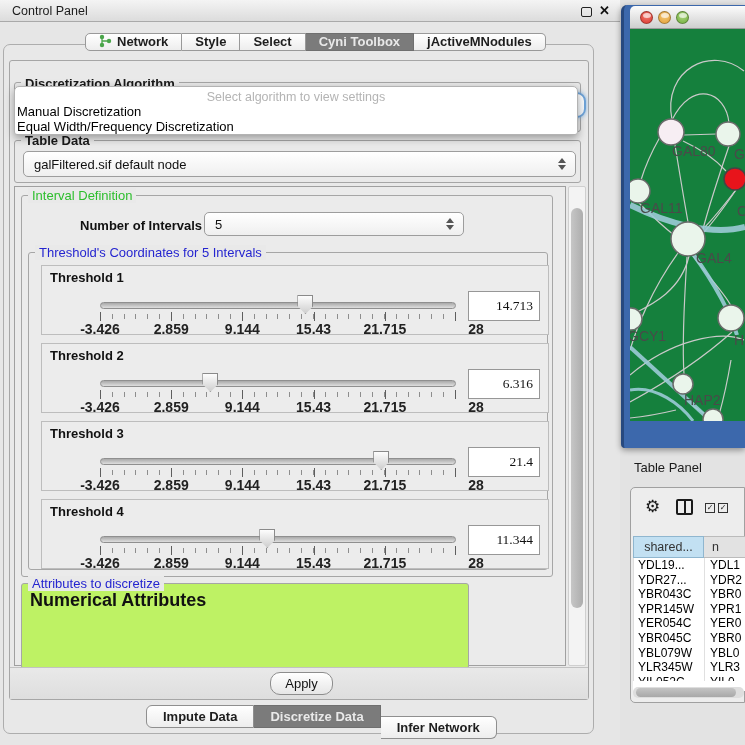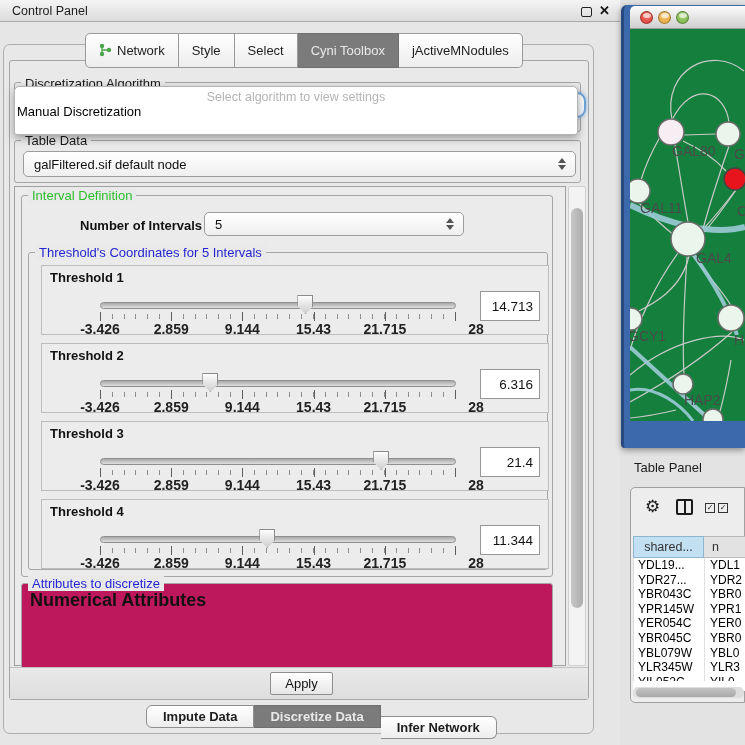--- a/index.html
+++ b/index.html
@@ -14,31 +14,31 @@
   .titlebar .title { position:absolute; left:12px; top:4px; font-size:12.5px; color:#1c1c1c; }
   .float-ic { position:absolute; left:581px; top:7px; width:11px; height:10px; border:1.5px solid #222; border-radius:2px; }
   .close-ic { position:absolute; left:599px; top:3px; font-size:13px; font-weight:bold; color:#111; }
 
   
   .outer-box { left:3px; top:44px; width:591px; height:690px; border:1px solid #adadad; border-radius:7px; background:#e8e8e8; }
   .inner-box { left:9px; top:60px; width:580px; height:640px; border:1px solid #a6a6a6; border-radius:3px; background:#e9e9e9; }
 
   
   .tabbar { left:85px; top:33px; height:22px; display:flex; z-index:5; }
-  .tab { height:35px; display:flex; align-items:center; justify-content:center; gap:5px;
+  .tab { height:18px; display:flex; align-items:flex-start; justify-content:center; gap:5px;
     background:linear-gradient(#ffffff,#ededed); border:1px solid #999; border-left:none;
-    font-size:13px; font-weight:normal; color:#1d1d1d; padding:0 13px; }
+    font-size:13px; font-weight:bold; color:#1d1d1d; padding:0 13px; }
   .tab:first-child { border-left:1px solid #999; border-radius:5px 0 0 5px; }
   .tab:last-child { border-radius:0 5px 5px 0; }
   .tab.sel { background:#7b7b7b; color:#e9e9e9; border-color:#6f6f6f; }
 
   
   .group { position:absolute; border:1px solid #a6a6a6; border-radius:3px; }
   .group-label { position:absolute; top:-8px; left:6px; background:#e9e9e9; padding:0 4px; font-size:13px; line-height:15px; }
-  .g-bold { font-weight:normal; color:#1a1a1a; }
+  .g-bold { font-weight:bold; color:#1a1a1a; }
   .g-green { color:#2dbe2d; }
   .g-blue { color:#2525d0; }
 
   
   .combo { position:absolute; background:linear-gradient(#ffffff,#efefef); border:1px solid #9d9d9d; border-radius:5px;
     font-size:13px; color:#111; display:flex; align-items:center; padding-left:10px; }
   .spinner { position:absolute; right:9px; top:50%; transform:translateY(-50%); width:8px; height:12px; }
   .spinner i { position:absolute; left:0; width:0; height:0; border-left:4px solid transparent; border-right:4px solid transparent; }
   .spinner .up { top:0; border-bottom:5px solid #555; }
   .spinner .dn { bottom:0; border-top:5px solid #555; }
@@ -71,33 +71,33 @@
   .minor { position:absolute; left:0; top:48px; width:357px; height:5px;
     background:repeating-linear-gradient(to right,#8d8d8d 0 1px,transparent 1px 11.83px); }
   .majors { position:absolute; left:0; top:46px; width:356px; height:9px; }
   .majors i { position:absolute; top:0; width:1px; height:9px; background:#5e5e5e; }
   .majors i:nth-child(1){left:0;} .majors i:nth-child(2){left:20%;} .majors i:nth-child(3){left:40%;}
   .majors i:nth-child(4){left:60%;} .majors i:nth-child(5){left:80%;} .majors i:nth-child(6){left:calc(100% - 1px);}
   .axis { position:absolute; left:0; top:55px; width:356px; height:13px; }
   .axis span { position:absolute; transform:translateX(-50%); font-size:14px; font-weight:bold; color:#222; white-space:nowrap; }
   .axis span:nth-child(1){left:0;} .axis span:nth-child(2){left:20%;} .axis span:nth-child(3){left:40%;}
   .axis span:nth-child(4){left:60%;} .axis span:nth-child(5){left:80%;} .axis span:nth-child(6){left:100%;margin-left:20px;}
-  .th-value { position:absolute; right:8px; top:25px; width:60px; height:30px; background:#fff; border:1px solid #979797;
-    font-family:Liberation Sans, sans-serif; font-size:13.5px; color:#111; text-align:right; padding-right:6px; }
+  .th-value { position:absolute; right:8px; top:25px; width:72px; height:30px; background:#fff; border:1px solid #979797;
+    font-family:Liberation Serif, serif; font-size:13.5px; color:#111; text-align:right; padding-right:6px; }
 
   
   .attr-list { position:absolute; left:16px; top:28px; width:510px; height:56px; background:#fff; border:1px solid #aaa; overflow:hidden; }
   .attr-item { font-size:12.5px; color:#111; line-height:15.5px; padding-left:8px; }
   .attr-scroll { position:absolute; right:3px; top:2px; width:12px; height:50px; border-radius:6px;
     background:linear-gradient(90deg,#c9c9c9,#aeaeae); }
 
   
   .apply-row { left:10px; top:667px; width:578px; height:32px; background:linear-gradient(#e9e9e9,#dedede); border-top:1px solid #c2c2c2; }
   .apply-btn { position:absolute; left:260px; top:4px; width:63px; height:23px; background:linear-gradient(#ffffff,#e6e6e6);
-    border:1px solid #8d8d8d; border-radius:2px; font-size:13px; color:#111; display:flex; align-items:center; justify-content:center; }
+    border:1px solid #8d8d8d; border-radius:10px; font-size:13px; color:#111; display:flex; align-items:center; justify-content:center; }
   .btabs { left:146px; top:705px; height:23px; display:flex; z-index:5; }
   .btab { height:23px; display:flex; align-items:center; justify-content:center; padding:0 16px;
     background:linear-gradient(#ffffff,#ededed); border:1px solid #8f8f8f; border-left:none;
     font-size:13px; font-weight:bold; color:#1d1d1d; }
   .btab:first-child { border-left:1px solid #8f8f8f; border-radius:6px 0 0 6px; }
   .btab:last-child { border-radius:0 6px 6px 0;margin-top:11px; }
   .btab.sel { background:#7b7b7b; color:#e9e9e9; border-color:#6f6f6f; }
 
   
   .right-bg { left:620px; top:0; width:125px; height:745px; background:#e3e3e3; }
@@ -175,20 +175,21 @@
   </div>
 
   <div class="group" style="left:14px; top:82px; width:567px; height:50px;">
     <span class="group-label g-bold" style="top:-7px;">Discretization Algorithm</span>
   </div>
   <div class="abs algo-combo"></div>
 
   <div class="abs popup">
     <div class="hint">Select algorithm to view settings</div>
     <div class="opt bold">Manual Discretization</div>
+    <div class="opt">Equal Width/Frequency Discretization</div>
   </div>
 
   <div class="group" style="left:14px; top:140px; width:567px; height:43px;">
     <span class="group-label g-bold">Table Data</span>
     <div class="combo" style="left:8px; top:10px; width:553px; height:26px;">
       <span>galFiltered.sif default node</span>
       <span class="spinner">
           <i class="up"></i>
           <i class="dn"></i>
         </span>
@@ -311,21 +312,21 @@
                 <span>15.43</span>
                 <span>21.715</span>
                 <span>28</span>
             </div>
           </div>
           <input class="th-value" value="11.344" style="">
         </div>
       </div>
     </div>
 
-    <div class="group" style="left:6px; top:396px; width:532px; height:86px; background:#be185d;padding-left:32px;">
+    <div class="group" style="left:6px; top:396px; width:448px; height:86px; background:#bef264;padding-left:32px;">
       <span class="group-label g-blue">Attributes to discretize</span>
       <div style="position:absolute; left:8px; top:6px; font-size:18px; font-weight:bold; color:#111;">Numerical Attributes</div>
     </div>
   </div>
 
   <div class="abs vscroll">
     <div class="thumb"></div>
   </div>
 
   <div class="abs apply-row">

